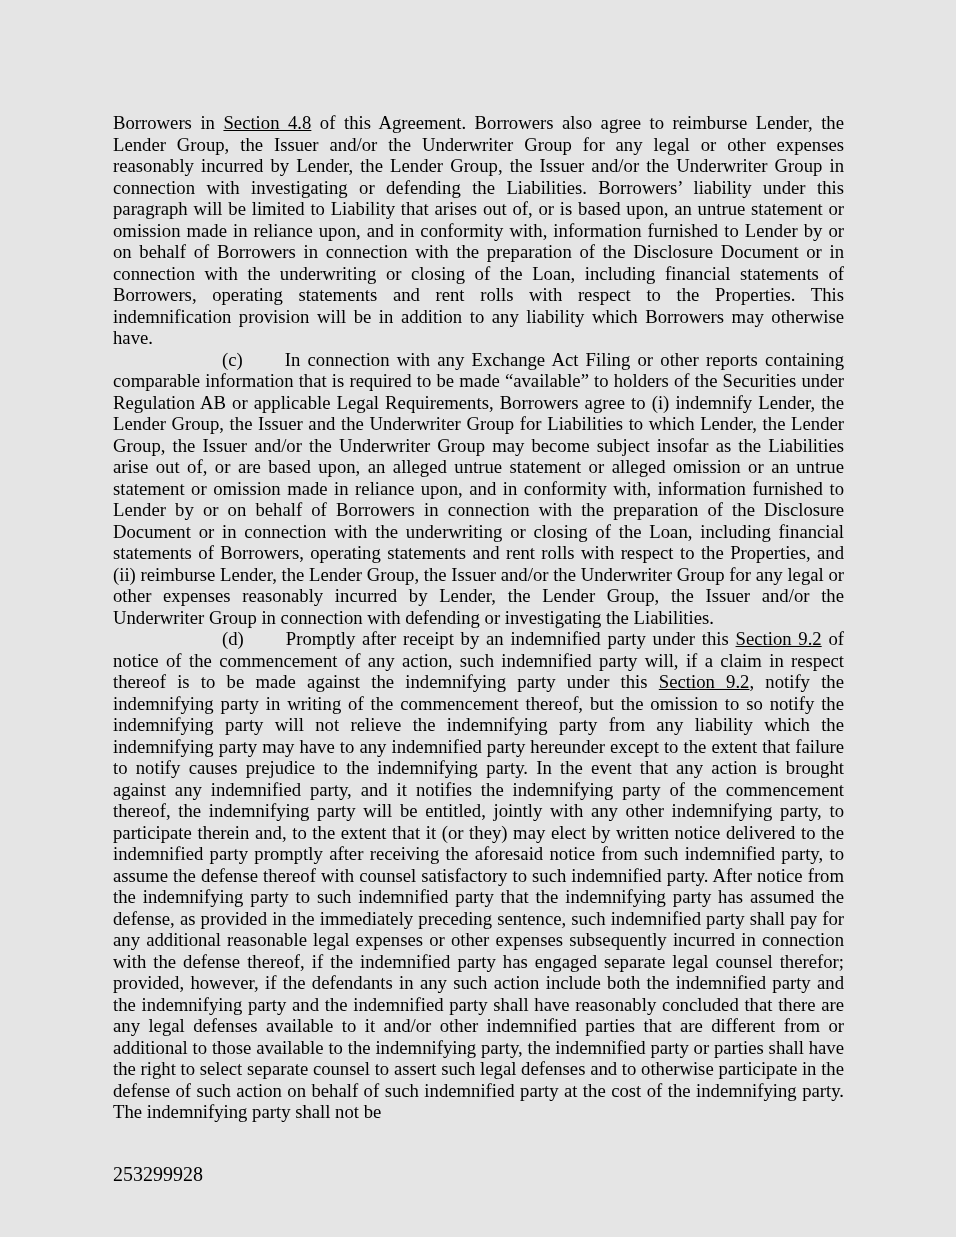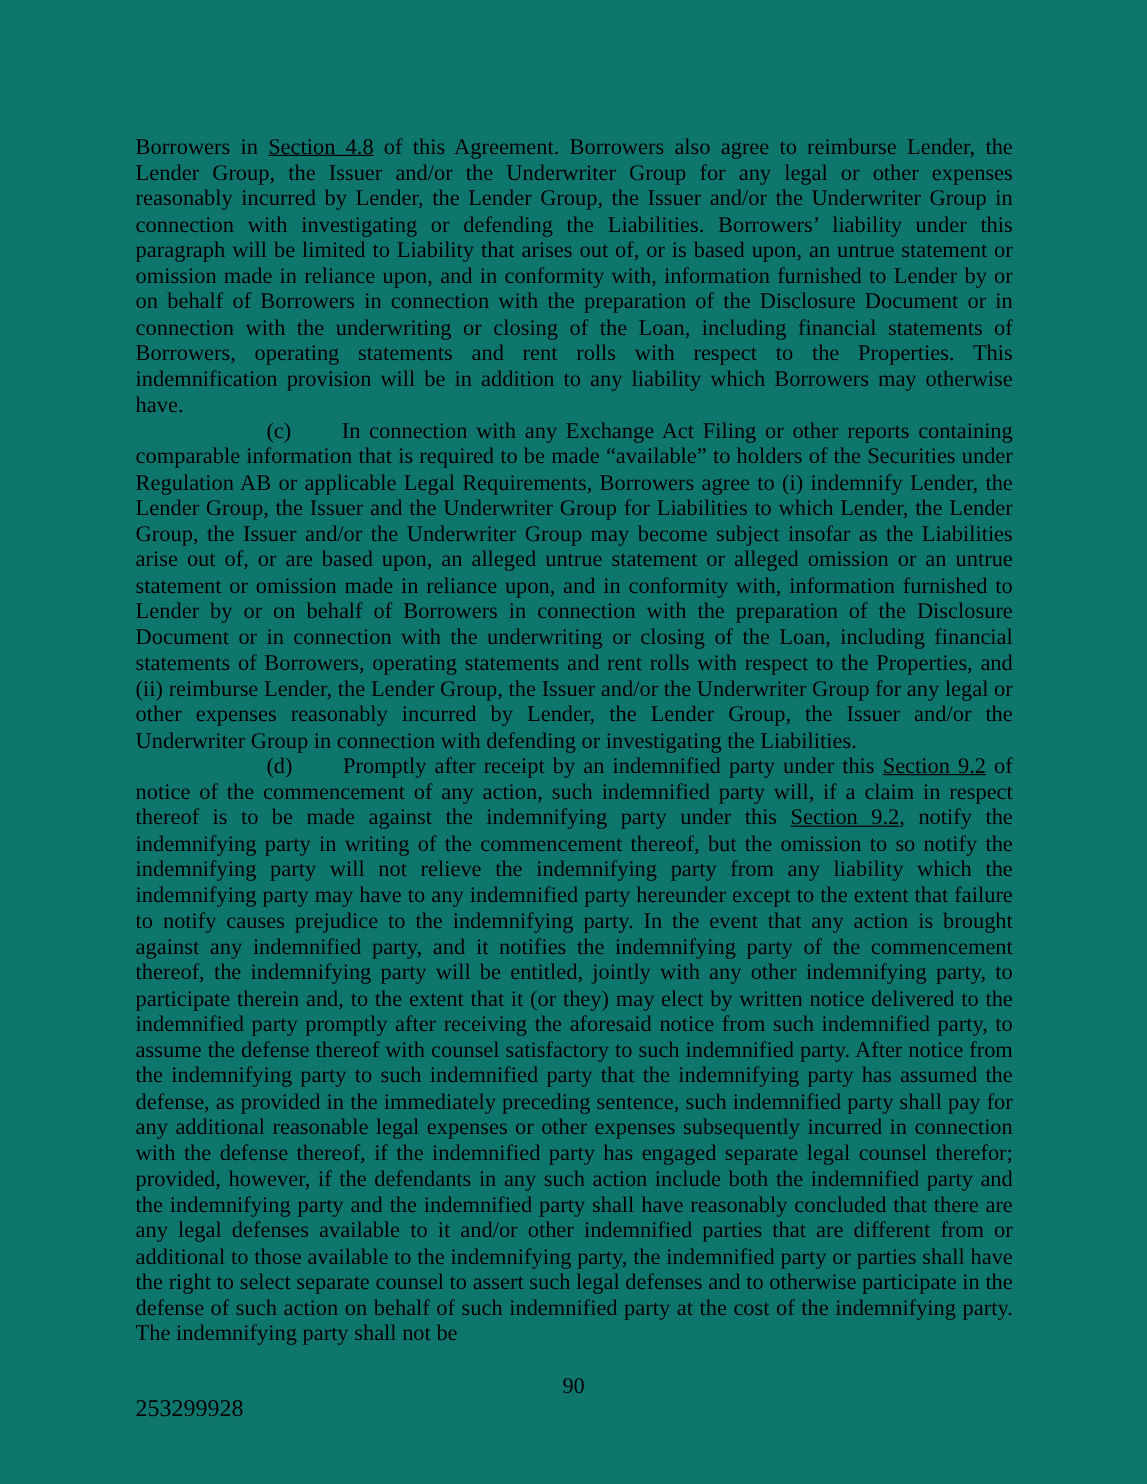--- a/index.html
+++ b/index.html
@@ -4,21 +4,21 @@
 <style>
   html, body {
     margin: 0;
     padding: 0;
     background: #ffffff;
   }
   .page {
     position: relative;
     width: 956px;
     height: 1237px;
-    background: #0f766e;
+    background: #e5e5e5;
     color: #000000;
     font-family: "Liberation Serif", "DejaVu Serif", serif;
     font-size: 18.7px;
     line-height: 21.5px;
     overflow: hidden;
   }
   .content {
     position: absolute;
     left: 113px;
     top: 112px;
@@ -60,15 +60,14 @@
 </style>
 </head>
 <body>
 
 <div class="page">
   <div class="content">
     <p class="para"><span>Borrowers in </span><span class="u">Section 4.8</span><span> of this Agreement.  Borrowers also agree to reimburse Lender, the Lender Group, the Issuer and/or the Underwriter Group for any legal or other expenses reasonably incurred by Lender, the Lender Group, the Issuer and/or the Underwriter Group in connection with investigating or defending the Liabilities.  Borrowers’ liability under this paragraph will be limited to Liability that arises out of, or is based upon, an untrue statement or omission made in reliance upon, and in conformity with, information furnished to Lender by or on behalf of Borrowers in connection with the preparation of the Disclosure Document or in connection with the underwriting or closing of the Loan, including financial statements of Borrowers, operating statements and rent rolls with respect to the Properties.  This indemnification provision will be in addition to any liability which Borrowers may otherwise have.</span></p>
     <p class="para indented"><span>(c)</span><span class="label-tab"></span><span>In connection with any Exchange Act Filing or other reports containing comparable information that is required to be made “available” to holders of the Securities under Regulation AB or applicable Legal Requirements, Borrowers agree to (i) indemnify Lender, the Lender Group, the Issuer and the Underwriter Group for Liabilities to which Lender, the Lender Group, the Issuer and/or the Underwriter Group may become subject insofar as the Liabilities arise out of, or are based upon, an alleged untrue statement or alleged omission or an untrue statement or omission made in reliance upon, and in conformity with, information furnished to Lender by or on behalf of Borrowers in connection with the preparation of the Disclosure Document or in connection with the underwriting or closing of the Loan, including financial statements of Borrowers, operating statements and rent rolls with respect to the Properties, and (ii) reimburse Lender, the Lender Group, the Issuer and/or the Underwriter Group for any legal or other expenses reasonably incurred by Lender, the Lender Group, the Issuer and/or the Underwriter Group in connection with defending or investigating the Liabilities.</span></p>
     <p class="para indented"><span>(d)</span><span class="label-tab"></span><span>Promptly after receipt by an indemnified party under this </span><span class="u">Section 9.2</span><span> of notice of the commencement of any action, such indemnified party will, if a claim in respect thereof is to be made against the indemnifying party under this </span><span class="u">Section 9.2</span><span>, notify the indemnifying party in writing of the commencement thereof, but the omission to so notify the indemnifying party will not relieve the indemnifying party from any liability which the indemnifying party may have to any indemnified party hereunder except to the extent that failure to notify causes prejudice to the indemnifying party.  In the event that any action is brought against any indemnified party, and it notifies the indemnifying party of the commencement thereof, the indemnifying party will be entitled, jointly with any other indemnifying party, to participate therein and, to the extent that it (or they) may elect by written notice delivered to the indemnified party promptly after receiving the aforesaid notice from such indemnified party, to assume the defense thereof with counsel satisfactory to such indemnified party.  After notice from the indemnifying party to such indemnified party that the indemnifying party has assumed the defense, as provided in the immediately preceding sentence, such indemnified party shall pay for any additional reasonable legal expenses or other expenses subsequently incurred in connection with the defense thereof, if the indemnified party has engaged separate legal counsel therefor; provided, however, if the defendants in any such action include both the indemnified party and the indemnifying party and the indemnified party shall have reasonably concluded that there are any legal defenses available to it and/or other indemnified parties that are different from or additional to those available to the indemnifying party, the indemnified party or parties shall have the right to select separate counsel to assert such legal defenses and to otherwise participate in the defense of such action on behalf of such indemnified party at the cost of the indemnifying party.  The indemnifying party shall not be</span></p>
   </div>
-  <div class="page-number">90</div>
   <div class="doc-id">253299928</div>
 </div>
 
 </body></html>

